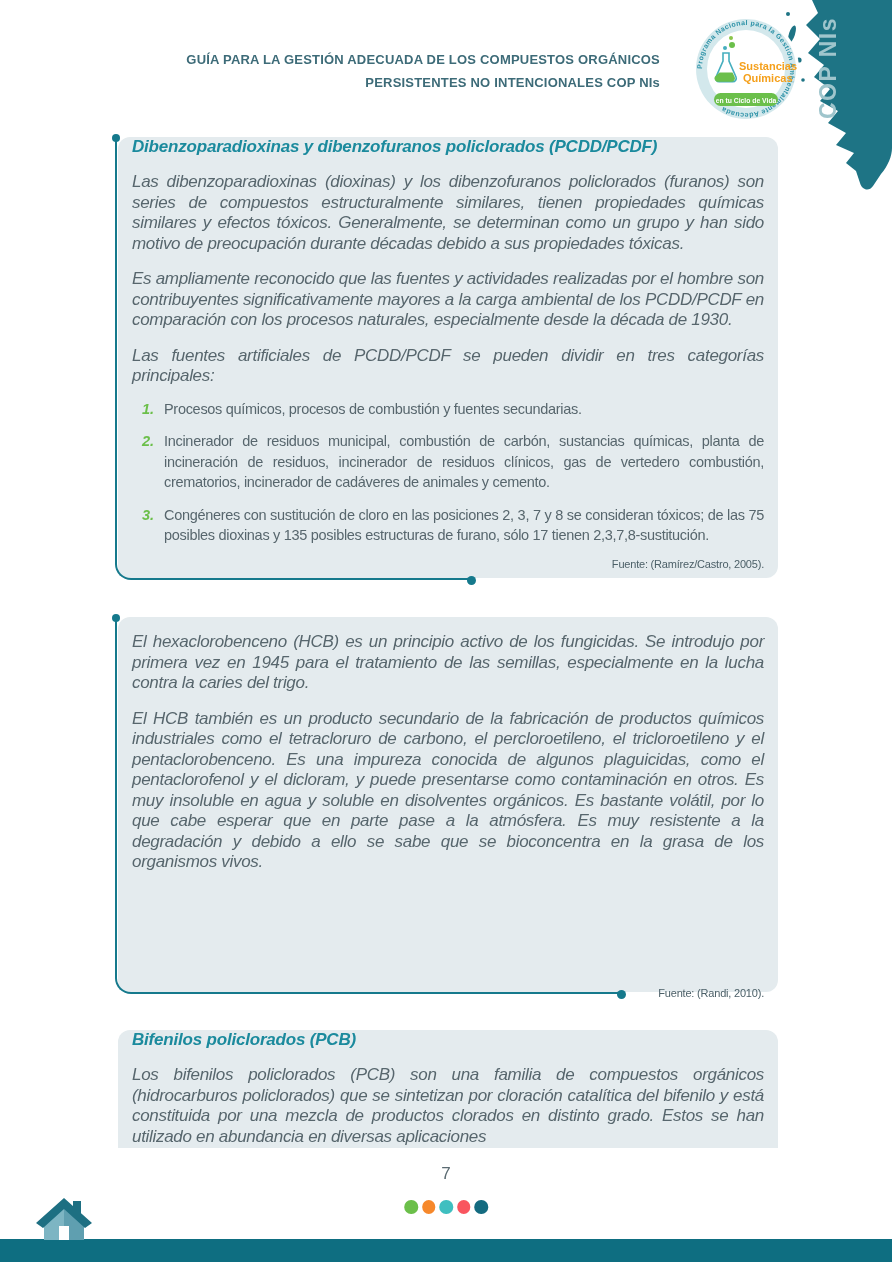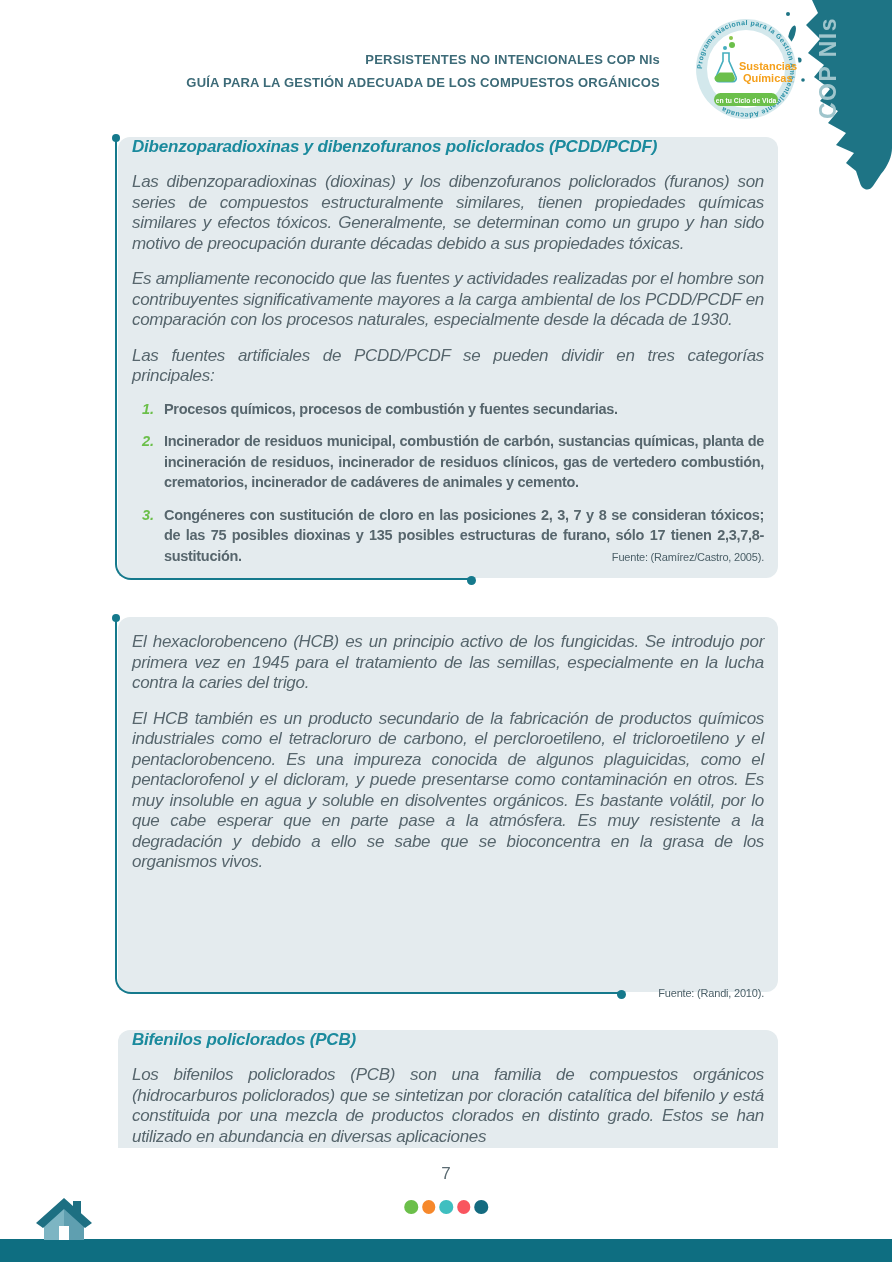--- a/index.html
+++ b/index.html
@@ -35,23 +35,23 @@
     margin:15px 0 0;font-size:17px;line-height:20.5px;letter-spacing:-.3px;
     text-align:justify;
     font-style:italic;
   }
   .olist{margin-top:4px;}
   .olist .item{display:flex;margin-top:12px;}
   .olist .num{
     flex:0 0 32px;padding-left:10px;box-sizing:border-box;
     color:#6bbf4a;font-weight:bold;font-style:italic;font-size:14.5px;line-height:20.5px;
   }
-  .olist .txt{flex:1;font-size:14.5px;line-height:20.5px;letter-spacing:-.3px;text-align:justify;font-weight:bold;}
+  .olist .txt{flex:1;font-size:14.5px;line-height:20.5px;letter-spacing:-.3px;text-align:justify;}
   .src{position:absolute;font-size:11px;color:#4c6068;letter-spacing:-.2px;}
-  .src-1{right:14px;bottom:15px;}
+  .src-1{right:14px;bottom:8px;}
   .src-2{right:14px;bottom:-7px;background:transparent;}
   
   .accent{
     position:absolute;left:-3px;top:3px;bottom:-2px;
     border-left:2.5px solid #15798c;border-bottom:2.5px solid #15798c;
     border-bottom-left-radius:16px;pointer-events:none;
   }
   .accent-1{width:358px;}
   .accent-2{width:508px;}
   .dot-top{
@@ -69,22 +69,22 @@
     font-size:17px;color:#5b6b72;}
   .dots{position:absolute;top:1200px;left:50%;transform:translateX(-50%);display:flex;gap:4px;}
   .dots span{width:13.5px;height:13.5px;border-radius:50%;display:block;}
   .footer-bar{position:absolute;left:0;bottom:0;width:100%;height:23px;background:#0e6e81;}
   .home{position:absolute;left:34px;top:1196px;width:60px;height:44px;cursor:pointer;z-index:2;}
 </style>
 </head>
 <body>
 
 <div class="hdr-title">
+  <div>GUÍA PARA LA GESTIÓN ADECUADA DE LOS COMPUESTOS ORGÁNICOS</div>
   <div>PERSISTENTES NO INTENCIONALES COP NIs</div>
-  <div>GUÍA PARA LA GESTIÓN ADECUADA DE LOS COMPUESTOS ORGÁNICOS</div>
 </div>
 
 <svg class="brush" viewBox="0 0 114 192" aria-hidden="true">
   <path fill="#1e7485" d="M34,0 L114,0 L114,148 C114,156 110,166 103,174 L95,186
     C91,192 84,190 82,183 L78,171 L68,163 L76,153 L58,145 L68,133 L50,123 L60,111
     L42,101 L52,89 L36,77 L46,65 L30,53 L42,39 L28,25 L40,13 Z"></path>
   <ellipse cx="14" cy="34" rx="3" ry="9" fill="#1e7485" transform="rotate(18 14 34)"></ellipse>
   <circle cx="21" cy="60" r="2.6" fill="#1e7485"></circle>
   <circle cx="10" cy="14" r="2" fill="#1e7485"></circle>
   <circle cx="25" cy="80" r="1.8" fill="#1e7485"></circle>

